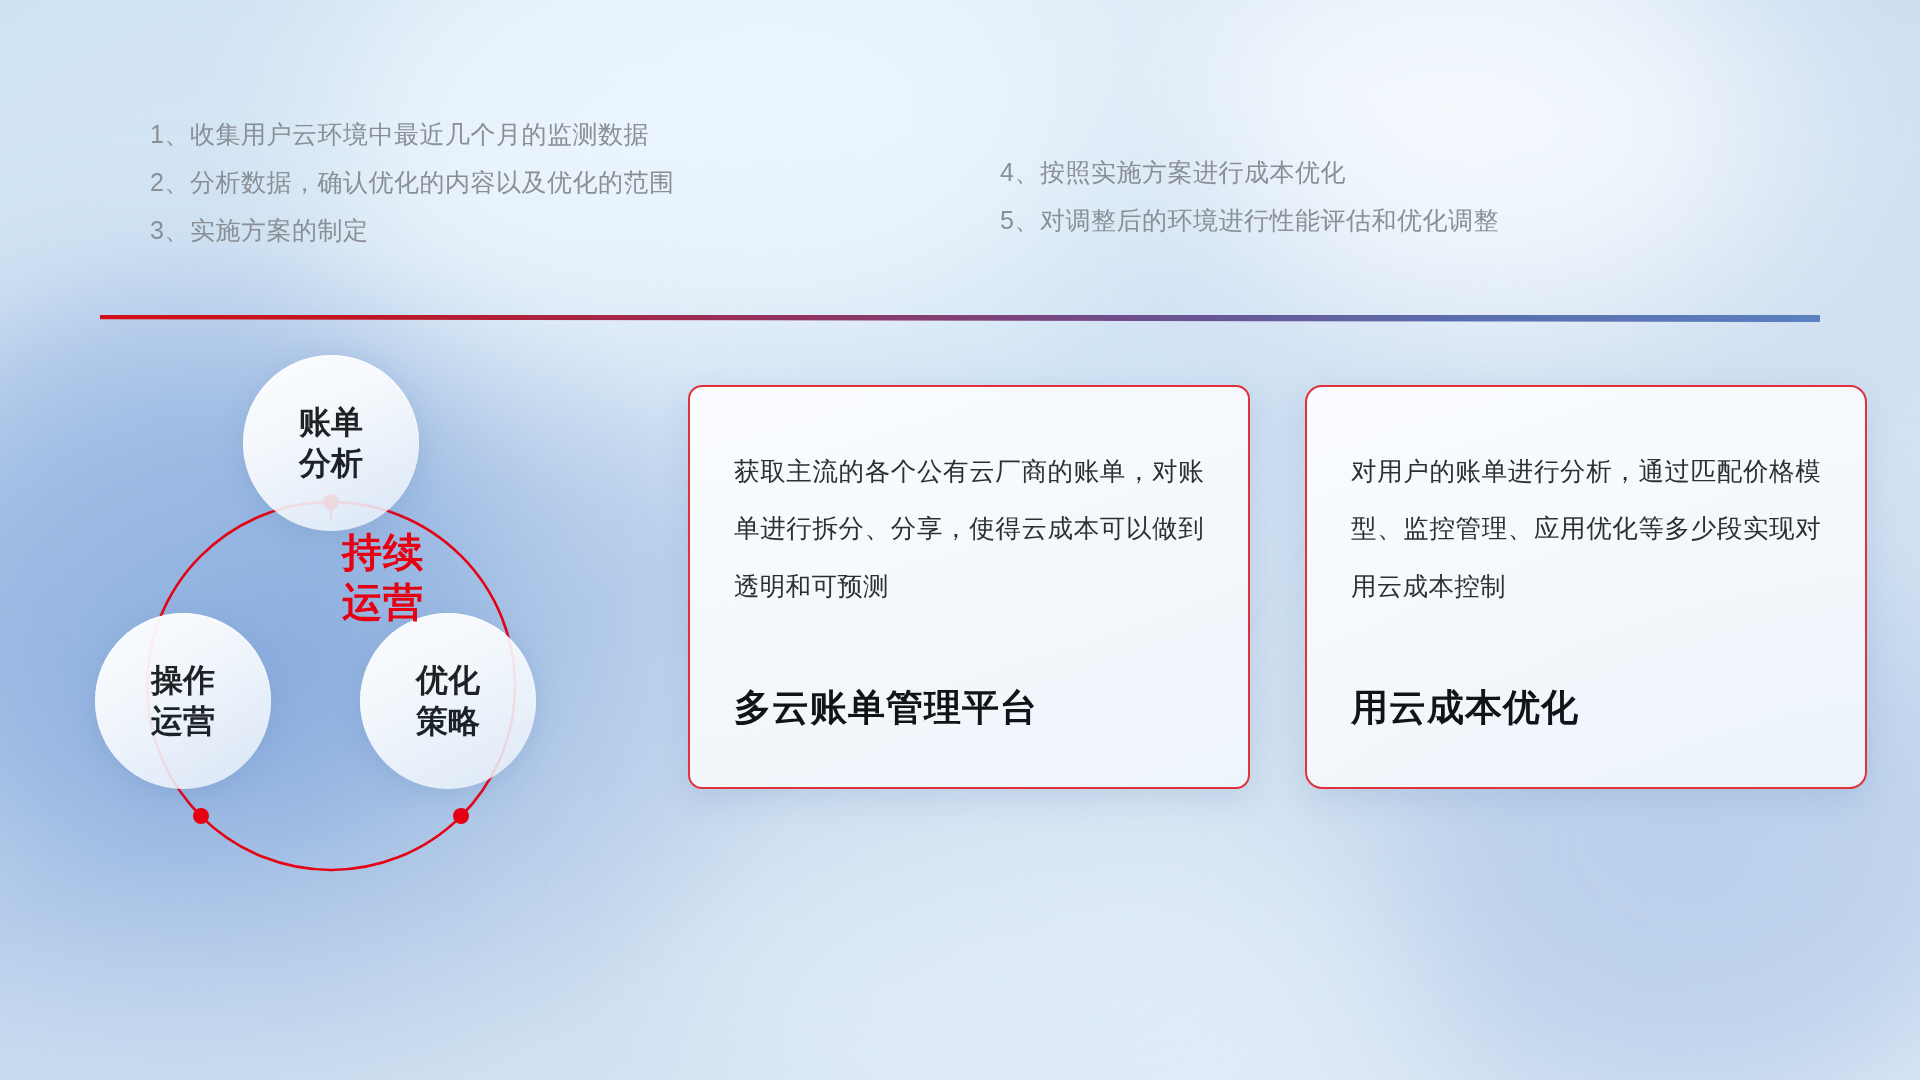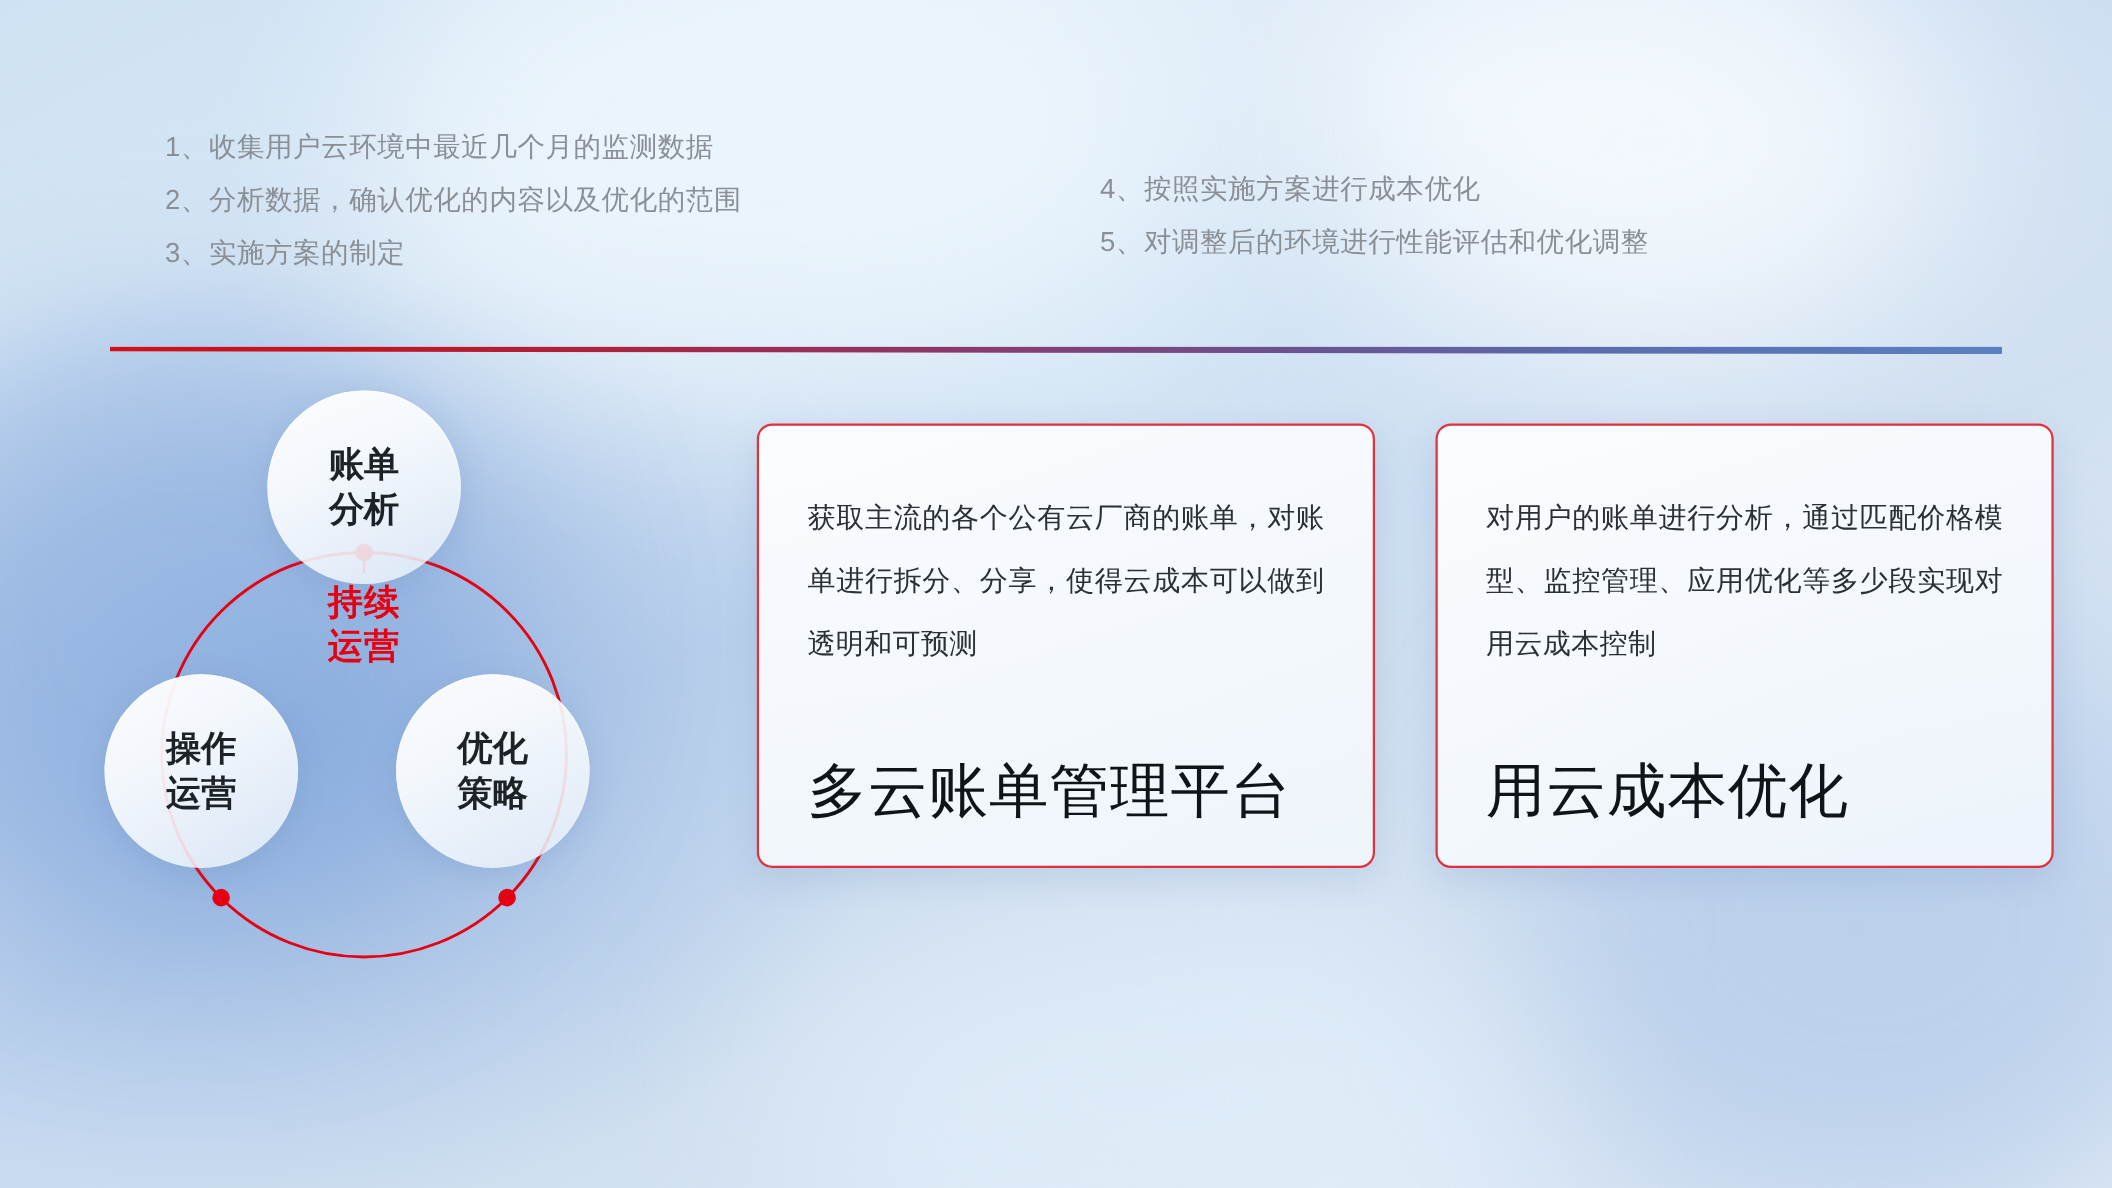--- a/index.html
+++ b/index.html
@@ -80,44 +80,44 @@
   .bubble-left   { left: 0px;   top: 258px; width: 176px; height: 176px; }
   .bubble-right  { left: 265px; top: 258px; width: 176px; height: 176px; align-items: center; }
 
   .ring-svg { position: absolute; left: 0; top: 0; width: 540px; height: 600px; overflow: visible; }
 
   .center-label {
     position: absolute;
     left: 143px;
     top: 172px;
     width: 186px;
-    text-align: center;
+    text-align: right;
     color: #e60012;
     font-weight: bold;
-    font-size: 32px;
+    font-size: 40px;
     line-height: 1.26;
     letter-spacing: 1px;
   }
 
   
   .card {
     position: absolute;
     top: 385px;
     width: 562px;
     height: 404px;
     border: 2px solid #e0313c;
     border-radius: 14px;
     background: linear-gradient(160deg, rgba(252,253,255,0.97) 0%, rgba(247,250,253,0.95) 45%, rgba(240,246,252,0.93) 100%);
     box-shadow: 0 10px 30px rgba(86,118,170,0.16);
     padding: 56px 44px 0 44px;
     display: flex;
     flex-direction: column;
   }
   .card-1 { left: 688px; }
-  .card-2 { left: 1305px; }
+  .card-2 { left: 1305px; border-radius: 17px; }
 
   .card-body {
     color: #2b3036;
     font-size: 25.5px;
     line-height: 2.25;
     text-align: justify;
     text-align-last: left;
     letter-spacing: 0.3px;
     flex: 0 0 auto;
   }
@@ -126,22 +126,22 @@
     margin-top: auto;
     width: 100%;
     height: 7px;
     background: linear-gradient(90deg, #d40f17 0%, #c5182a 16%, #8d3869 45%, #6a5596 66%, #5b76b6 86%, #7d98cb 100%);
     clip-path: polygon(0 0, 100% 0, 100% 100%, 0 60%);
     border-radius: 1px;
   }
 
   .card-title {
     color: #101418;
-    font-weight: normal;
-    font-size: 54px;
+    font-weight: bold;
+    font-size: 37px;
     letter-spacing: 1px;
     margin: 68px 0 78px 0;
     white-space: nowrap;
   }
 </style>
 </head>
 <body>
 
 <div id="slide">
 

